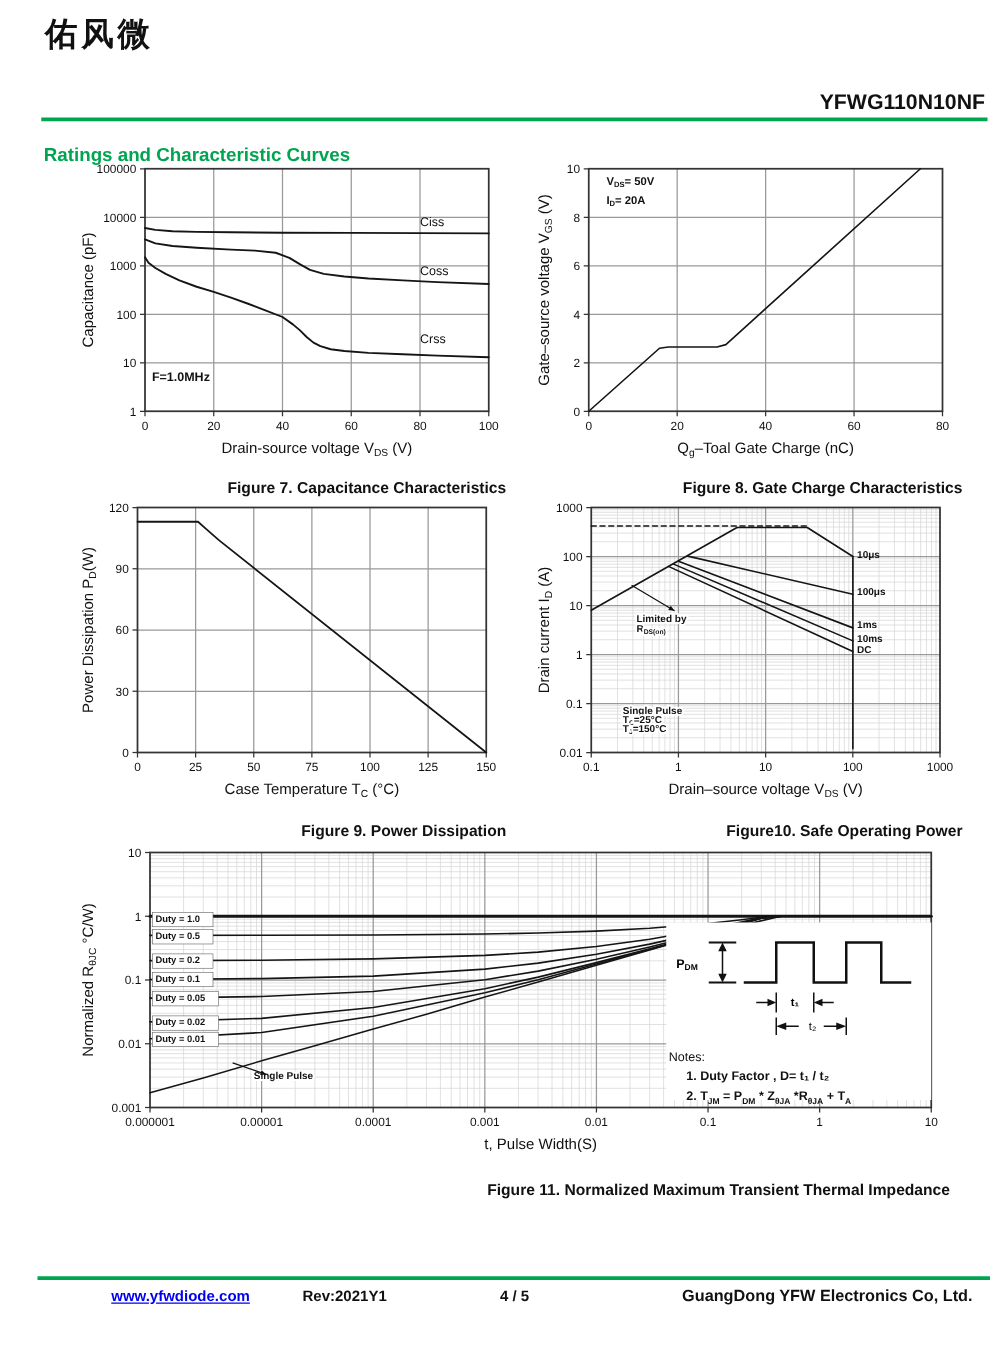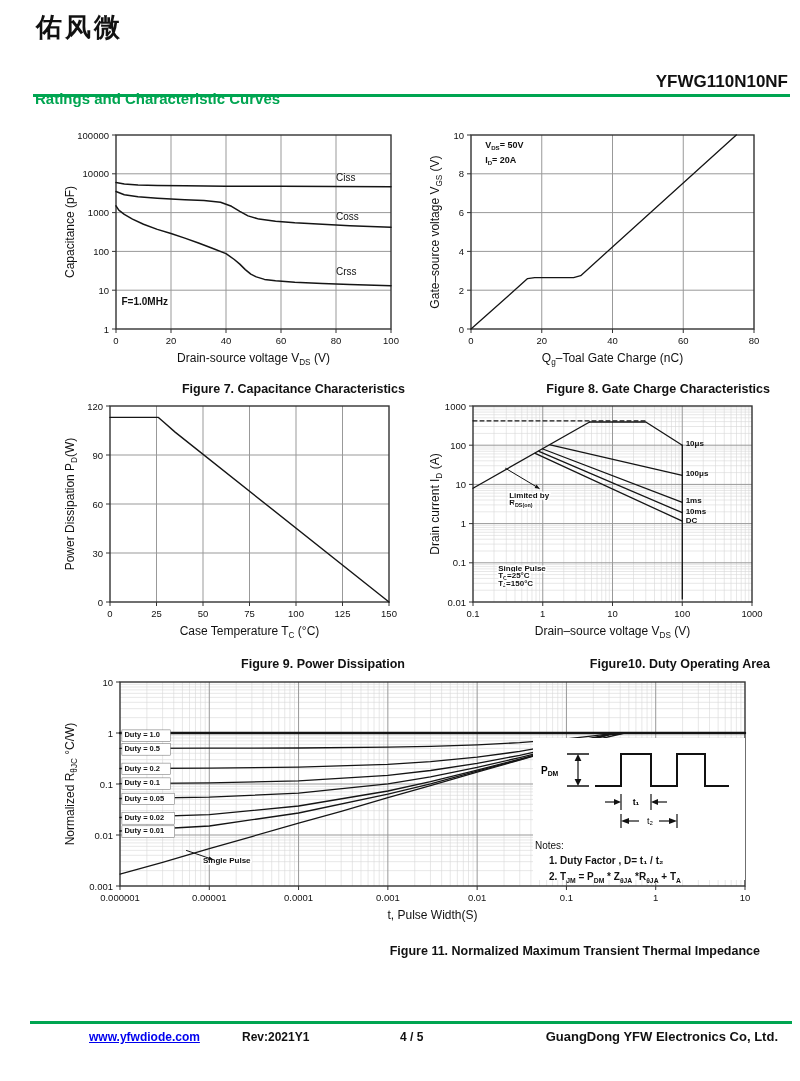--- a/index.html
+++ b/index.html
@@ -31,21 +31,21 @@
 </style>
 </head>
 <body>
 
 <header>
   <div class="abs" style="left:36px;top:8px;">
     <div class="logo-cn">佑风微</div>
   </div>
   <div class="abs part-number" style="right:12px;top:72px;text-align:center;">YFWG110N10NF</div>
   <div class="abs green-rule" style="left:33px;right:10px;top:94px;"></div>
-  <div class="abs section-title" style="left:35px;top:90px;">Ratings and Characteristic Curves</div>
+  <div class="abs section-title" style="left:35px;top:116px;">Ratings and Characteristic Curves</div>
 </header>
 
 <div class="fig-block" style="left:60px;top:125px;">
   <svg width="345" height="250">
       <line x1="111" y1="10" x2="111" y2="204" stroke="#999" stroke-width="1"></line>
       <line x1="166" y1="10" x2="166" y2="204" stroke="#999" stroke-width="1"></line>
       <line x1="221" y1="10" x2="221" y2="204" stroke="#999" stroke-width="1"></line>
       <line x1="276" y1="10" x2="276" y2="204" stroke="#999" stroke-width="1"></line>
       <line x1="56" y1="165.2" x2="331" y2="165.2" stroke="#999" stroke-width="1"></line>
       <line x1="56" y1="126.39999999999999" x2="331" y2="126.39999999999999" stroke="#999" stroke-width="1"></line>
@@ -292,21 +292,21 @@
       <text x="260.68295708124515" y="115.59331779995041" font-size="8" fill="#111" text-anchor="start" font-weight="bold"><tspan dy="0.00">10ms</tspan></text>
       <text x="260.68295708124515" y="124.76937947645843" font-size="8" fill="#111" text-anchor="start" font-weight="bold"><tspan dy="0.00">DC</tspan></text>
       <text x="84.16634730648266" y="99.61989299808229" font-size="8" fill="#111" text-anchor="start" font-weight="bold" stroke="#fff" stroke-width="3" paint-order="stroke"><tspan dy="0.00">Limited by</tspan></text>
       <text x="84.16634730648266" y="107.47399848236093" font-size="8" fill="#111" text-anchor="start" font-weight="bold" stroke="#fff" stroke-width="3" paint-order="stroke"><tspan dy="0.00">R</tspan><tspan dy="1.76" font-size="5.4">DS(on)</tspan></text>
       <text x="73.23051656222711" y="172.93824577166845" font-size="8" fill="#111" text-anchor="start" font-weight="bold" stroke="#fff" stroke-width="3" paint-order="stroke"><tspan dy="0.00">Single Pulse</tspan></text>
       <text x="73.23051656222711" y="180.39924833994388" font-size="8" fill="#111" text-anchor="start" font-weight="bold" stroke="#fff" stroke-width="3" paint-order="stroke"><tspan dy="0.00">T</tspan><tspan dy="1.76" font-size="5.4">C</tspan><tspan dy="-1.76">=25°C</tspan></text>
       <text x="73.23051656222711" y="187.73304475954393" font-size="8" fill="#111" text-anchor="start" font-weight="bold" stroke="#fff" stroke-width="3" paint-order="stroke"><tspan dy="0.00">T</tspan><tspan dy="1.76" font-size="5.4">J</tspan><tspan dy="-1.76">=150°C</tspan></text>
       <line x1="80.25226035345219" y1="70.13304475954394" x2="114.5584150333929" y2="90.62989157453318" stroke="#111" stroke-width="1"></line>
       <path d="M114.5584150333929 90.62989157453318 L109.6 89.9 L111.6 86.6 Z" fill="#111"></path>
     </svg>
-  <div class="caption" style="width:345px;">Figure10. Duty Operating Area</div>
+  <div class="caption" style="width:345px;">Figure10. Safe Operating Power</div>
 </div>
 
 <div class="fig-block" style="left:60px;top:672px;">
   <svg width="700" height="260">
       <line x1="86.87767818428404" y1="10" x2="86.87767818428404" y2="214" stroke="#d7d7d7" stroke-width="0.6"></line>
       <line x1="102.6001120285413" y1="10" x2="102.6001120285413" y2="214" stroke="#d7d7d7" stroke-width="0.6"></line>
       <line x1="113.75535636856809" y1="10" x2="113.75535636856809" y2="214" stroke="#d7d7d7" stroke-width="0.6"></line>
       <line x1="122.40803610143024" y1="10" x2="122.40803610143024" y2="214" stroke="#d7d7d7" stroke-width="0.6"></line>
       <line x1="129.47779021282534" y1="10" x2="129.47779021282534" y2="214" stroke="#d7d7d7" stroke-width="0.6"></line>
       <line x1="135.45518214413008" y1="10" x2="135.45518214413008" y2="214" stroke="#d7d7d7" stroke-width="0.6"></line>

